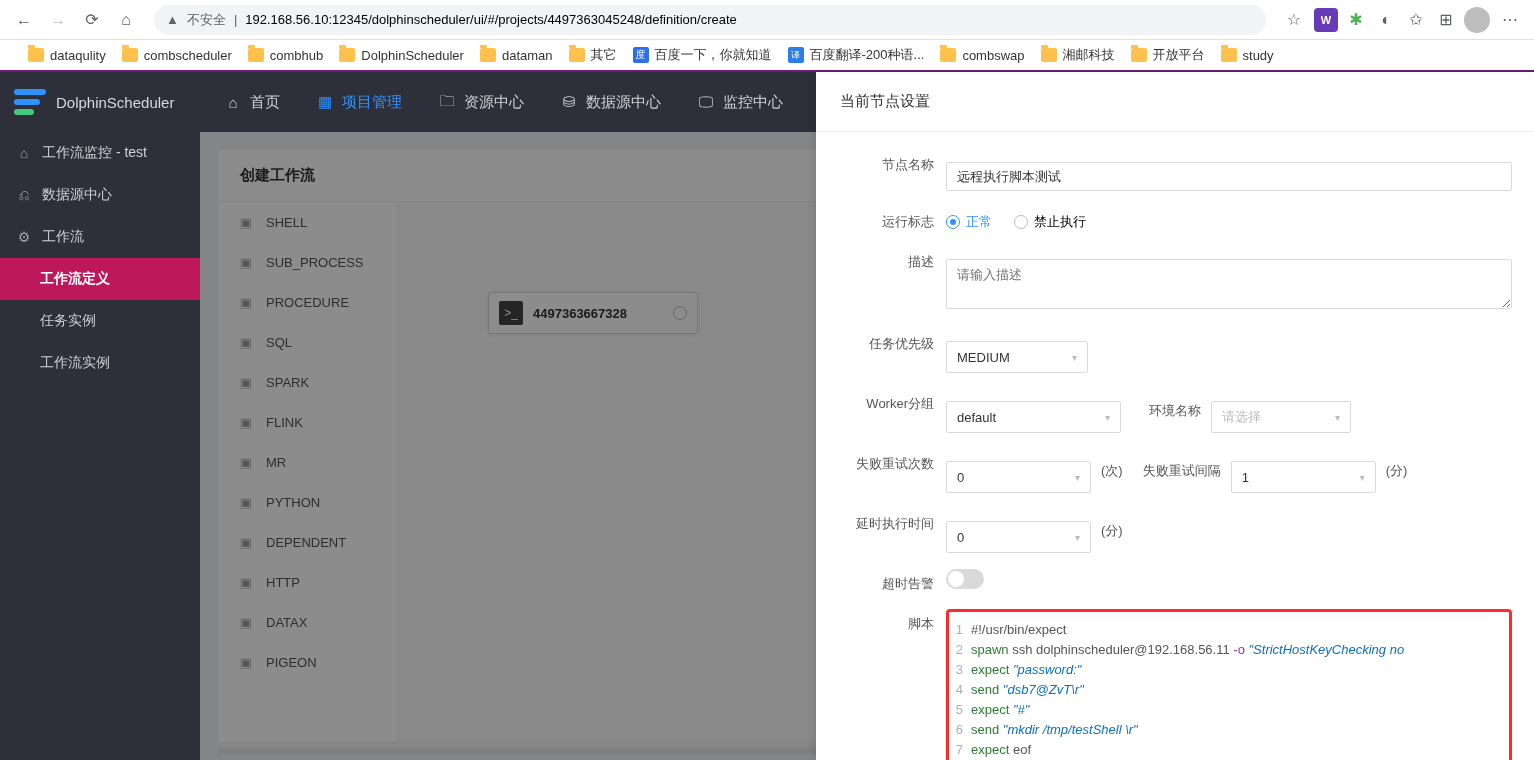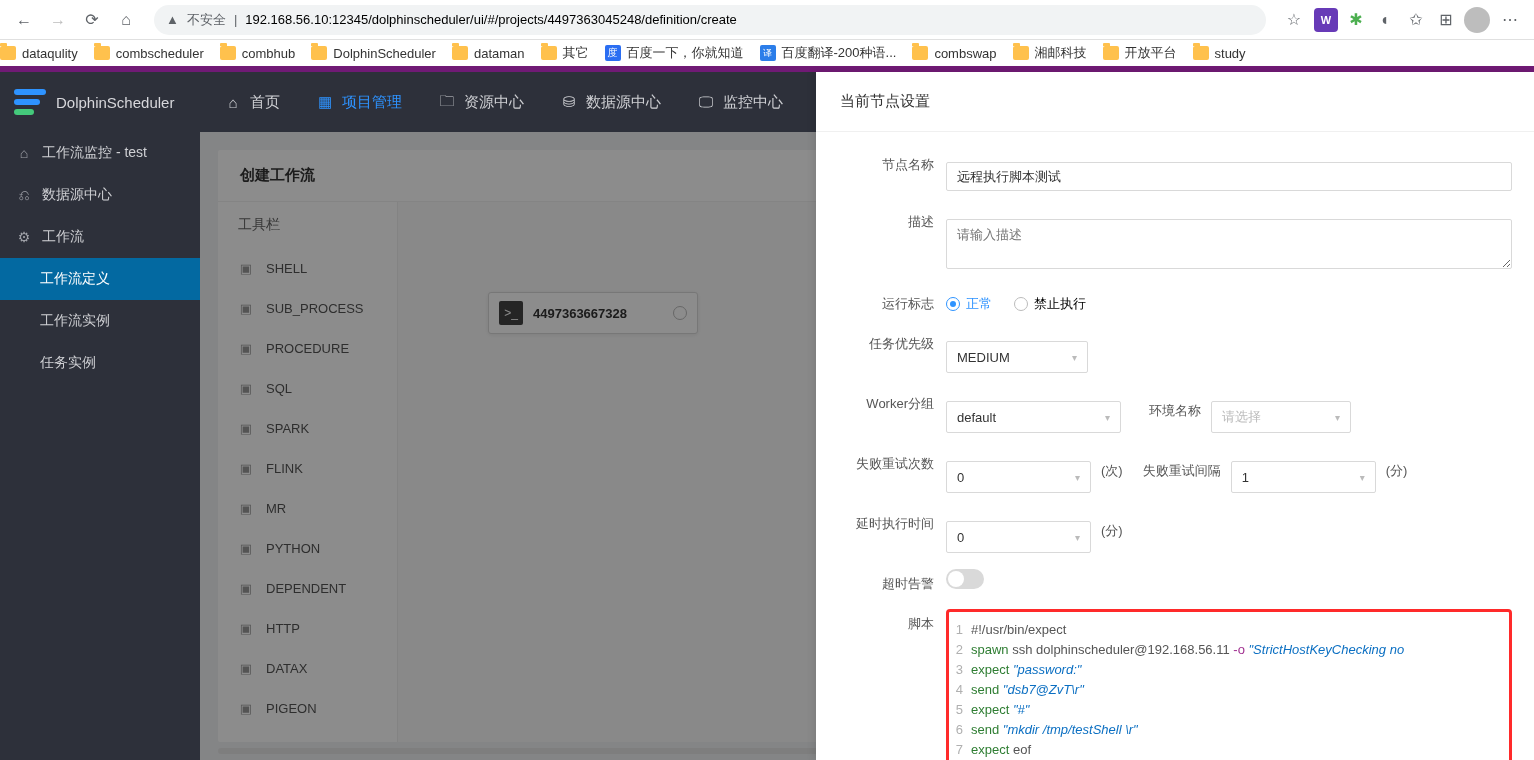--- a/index.html
+++ b/index.html
@@ -10,21 +10,21 @@
 .bb-btn { width:28px; height:28px; display:flex; align-items:center; justify-content:center; border-radius:4px; color:#5f6368; cursor:pointer; }
 .bb-btn.disabled { color:#bdbdbd; }
 .url-box { flex:1; height:30px; background:#f1f3f4; border-radius:15px; display:flex; align-items:center; padding:0 12px; gap:8px; font-size:13px; color:#5f6368; margin:0 8px; }
 .url-box .warn { color:#5f6368; }
 .url-box .url { color:#000000; }
 .ext-icon { width:24px; height:24px; display:flex; align-items:center; justify-content:center; color:#5f6368; border-radius:4px; }
 .ext-icon.purple { background:#673ab7; color:#fff; font-size:11px; font-weight:bold; }
 .ext-icon.green { color:#4caf50; }
 .avatar { width:26px; height:26px; border-radius:50%; background:#bdbdbd; }
 
-.bookmark-bar { height:32px; display:flex; align-items:center; padding:0 0; gap:16px; border-bottom:6px solid #701a75; font-size:13px; }
+.bookmark-bar { height:32px; display:flex; align-items:center; padding:0 28px; gap:16px; border-bottom:2px solid #701a75; font-size:13px; }
 .bk-item { display:flex; align-items:center; gap:6px; color:#333; cursor:pointer; }
 .bk-folder { width:16px; height:14px; background:#ffc14d; border-radius:2px; position:relative; }
 .bk-folder::before{content:"";position:absolute;top:-3px;left:0;width:7px;height:3px;background:#ffc14d;border-radius:1px 1px 0 0;}
 .bk-bd { width:16px; height:16px; background:#2b6ef2; color:#fff; font-size:10px; display:flex; align-items:center; justify-content:center; border-radius:2px;}
 .bk-fy { width:16px; height:16px; background:#2b7de9; color:#fff; font-size:9px; display:flex; align-items:center; justify-content:center; border-radius:2px;}
 
 
 .app { position:relative; height:688px; display:flex; background:#2d303a; }
 .topnav { position:absolute; top:0; left:0; right:0; height:60px; background:#2d303a; display:flex; align-items:center; padding:0 14px; gap:10px; z-index:2;}
 .logo-wrap { display:flex; align-items:center; gap:10px; width:186px;}
@@ -35,21 +35,21 @@
 .logo-mark span:nth-child(3){top:20px;width:20px;background:#44c97b;}
 .logo-text{color:#d7d7db;font-size:15px;}
 .nav-items{display:flex;align-items:center;gap:8px;}
 .nav-item{display:flex;align-items:center;gap:8px;color:#cfd0d4;padding:8px 14px;font-size:15px;cursor:pointer;}
 .nav-item.active{color:#2e93ff;}
 .nav-icn{width:18px;height:18px;display:flex;align-items:center;justify-content:center;}
 
 .sidebar{width:200px;padding-top:60px;background:#2d303a;color:#cfd0d4;font-size:14px;}
 .sb-item{display:flex;align-items:center;gap:10px;padding:12px 16px;cursor:pointer;}
 .sb-sub{padding-left:40px;}
-.sb-item.selected{background:#0369a1;color:#fff;}
+.sb-item.selected{background:#be185d;color:#fff;font-weight:bold;}
 .sb-icn{width:16px;text-align:center;color:#9fa1a8;}
 
 .main{flex:1;padding-top:60px;background:#f0f2f5;display:flex;position:relative;}
 .canvas-wrap{flex:1;padding:18px;overflow:hidden;}
 .canvas-card{background:#fff;border-radius:2px;height:100%;display:flex;flex-direction:column;}
 .canvas-title{padding:16px 22px;font-size:15px;font-weight:600;color:#333;border-bottom:1px solid #f0f0f0;}
 .canvas-body{flex:1;display:flex;}
 .palette{width:180px;border-right:1px solid #eee;display:flex;flex-direction:column;}
 .palette-hd{padding:14px 20px;color:#666;font-size:14px;}
 .palette-list{flex:1;overflow-y:auto;position:relative;}
@@ -215,34 +215,33 @@
         <span>数据源中心</span>
       </div>
       <div class="sb-item">
         <span class="sb-icn">⚙</span>
         <span>工作流</span>
       </div>
       <div class="sb-item sb-sub selected">
         <span>工作流定义</span>
       </div>
       <div class="sb-item sb-sub">
+        <span>任务实例</span>
+      </div>
+      <div class="sb-item sb-sub">
         <span>工作流实例</span>
-      </div>
-      <div class="sb-item sb-sub">
-        <span>任务实例</span>
       </div>
     </div>
 
   <div class="main">
     <div class="canvas-wrap">
       <div class="canvas-card">
         <div class="canvas-title">创建工作流</div>
         <div class="canvas-body">
           <div class="palette">
-            <div class="palette-hd">工具栏</div>
             <div class="palette-list" id="plist">
                 <div class="p-item">
                   <span class="p-icn">▣</span>
                   <span>SHELL</span>
                 </div>
                 <div class="p-item">
                   <span class="p-icn">▣</span>
                   <span>SUB_PROCESS</span>
                 </div>
                 <div class="p-item">
@@ -302,37 +301,37 @@
   </div>
 
   <div class="panel">
     <div class="panel-hd">当前节点设置</div>
     <div class="panel-body">
       <div class="frow">
         <div class="flabel">节点名称</div>
         <div class="fctrl"><input class="inp" value="远程执行脚本测试" style=""></div>
       </div>
       <div class="frow">
-        <div class="flabel">描述</div>
-        <div class="fctrl"><textarea class="ta" placeholder="请输入描述" style=""></textarea></div>
-      </div>
-      <div class="frow">
         <div class="flabel">运行标志</div>
         <div class="fctrl radio-row">
           <div class="radio on">
               <span class="rdot"></span>
               <span>正常</span>
             </div>
           <div class="radio">
               <span class="rdot"></span>
               <span>禁止执行</span>
             </div>
         </div>
       </div>
       <div class="frow">
+        <div class="flabel">描述</div>
+        <div class="fctrl"><textarea class="ta" placeholder="请输入描述" style=""></textarea></div>
+      </div>
+      <div class="frow">
         <div class="flabel">任务优先级</div>
         <div class="fctrl">
             <div class="sel" style="width:142px">
               <span>MEDIUM</span>
               <span class="arr">▾</span>
             </div>
           </div>
       </div>
       <div class="frow">
         <div class="flabel">Worker分组</div>

